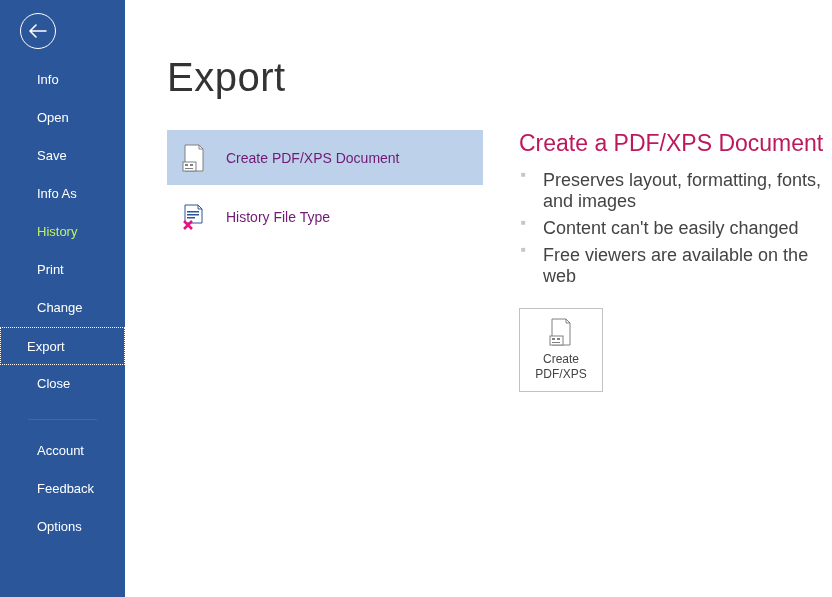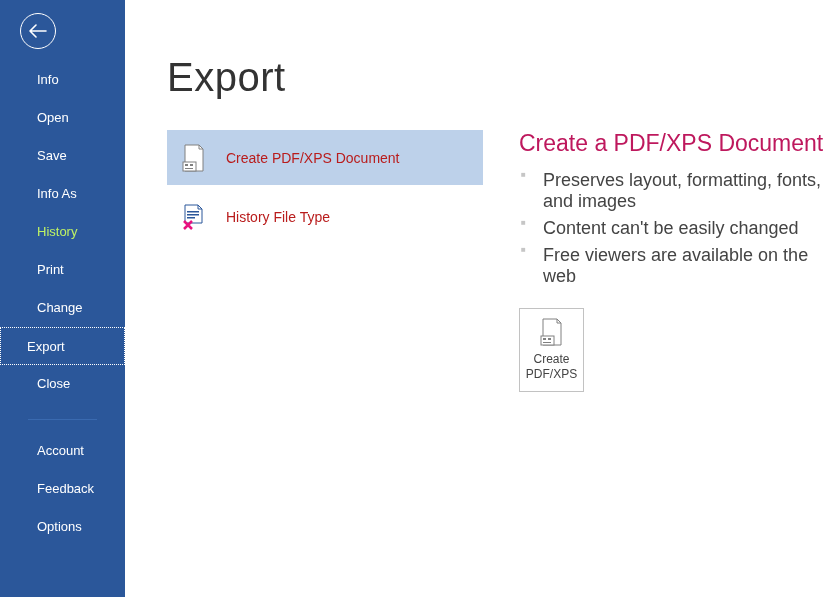--- a/index.html
+++ b/index.html
@@ -86,21 +86,21 @@
       display: flex;
       flex-direction: column;
     }
     .option {
       height: 55px;
       display: flex;
       align-items: center;
       padding-left: 13px;
       gap: 18px;
       cursor: pointer;
-      color: #b91c1c;
+      color: #701a75;
       font-size: 14px;
       text-align: center;
     }
     .option.selected {
       background: #bdd1ea;
     }
     .option .icon { width: 28px; height: 28px; display: flex; align-items: center; justify-content: center; }
     .details {
       flex: 1;
     }
@@ -122,21 +122,21 @@
     }
     .bullets li::before {
       content: "■";
       position: absolute;
       left: 2px;
       top: 3px;
       color: #c6c6c6;
       font-size: 8px;
     }
     .action-button {
-      width: 65px;
+      width: 84px;
       height: 84px;
       border: 1px solid #c2c2c2;
       background: #ffffff;
       display: flex;
       flex-direction: column;
       align-items: center;
       justify-content: center;
       gap: 6px;
       cursor: pointer;
       color: #444444;

